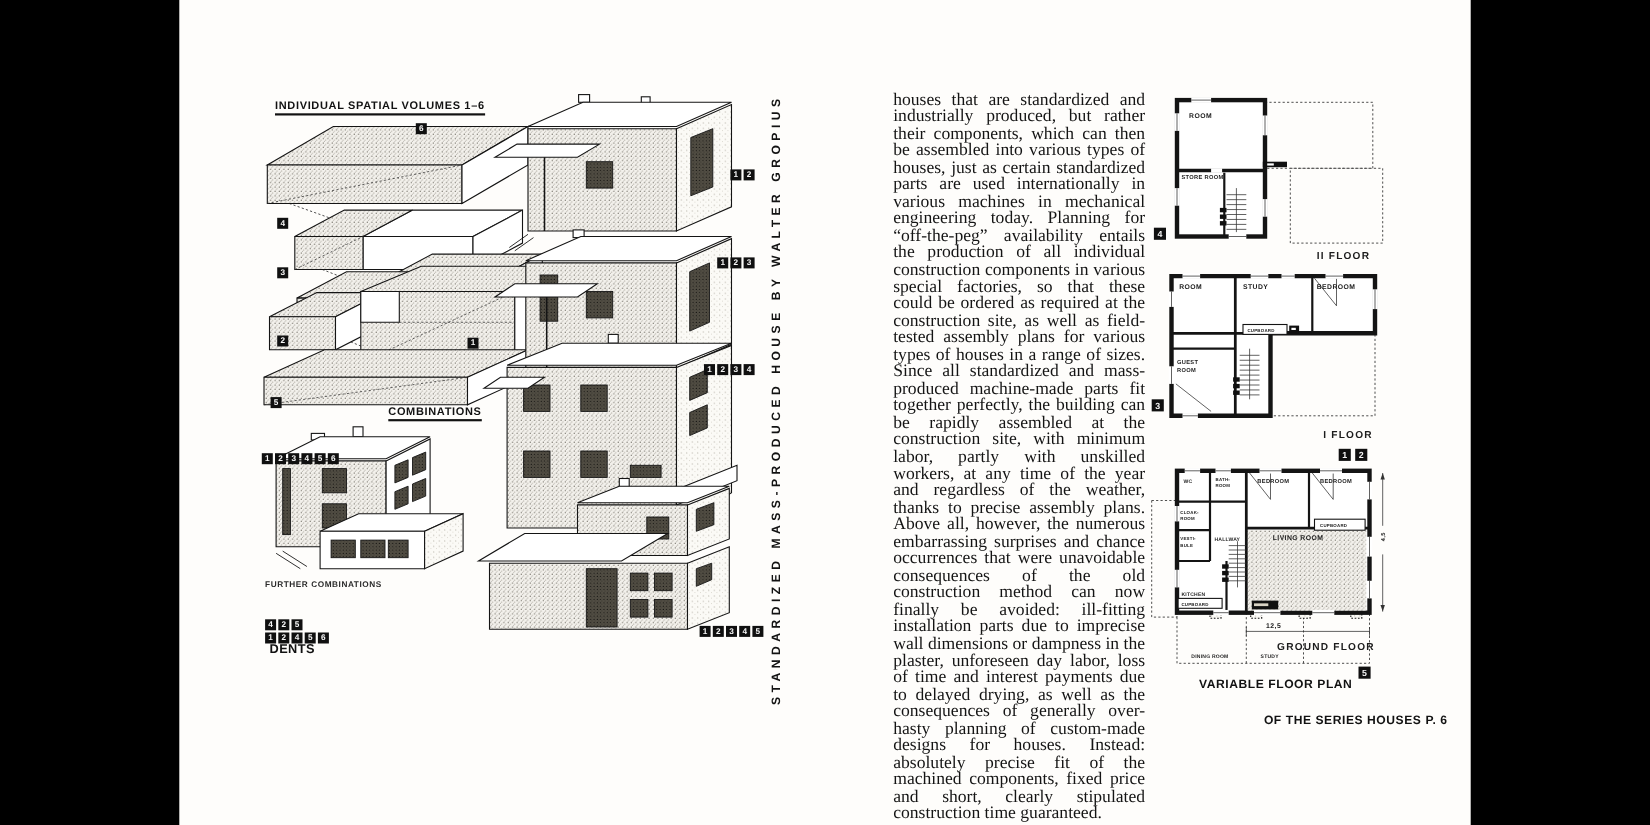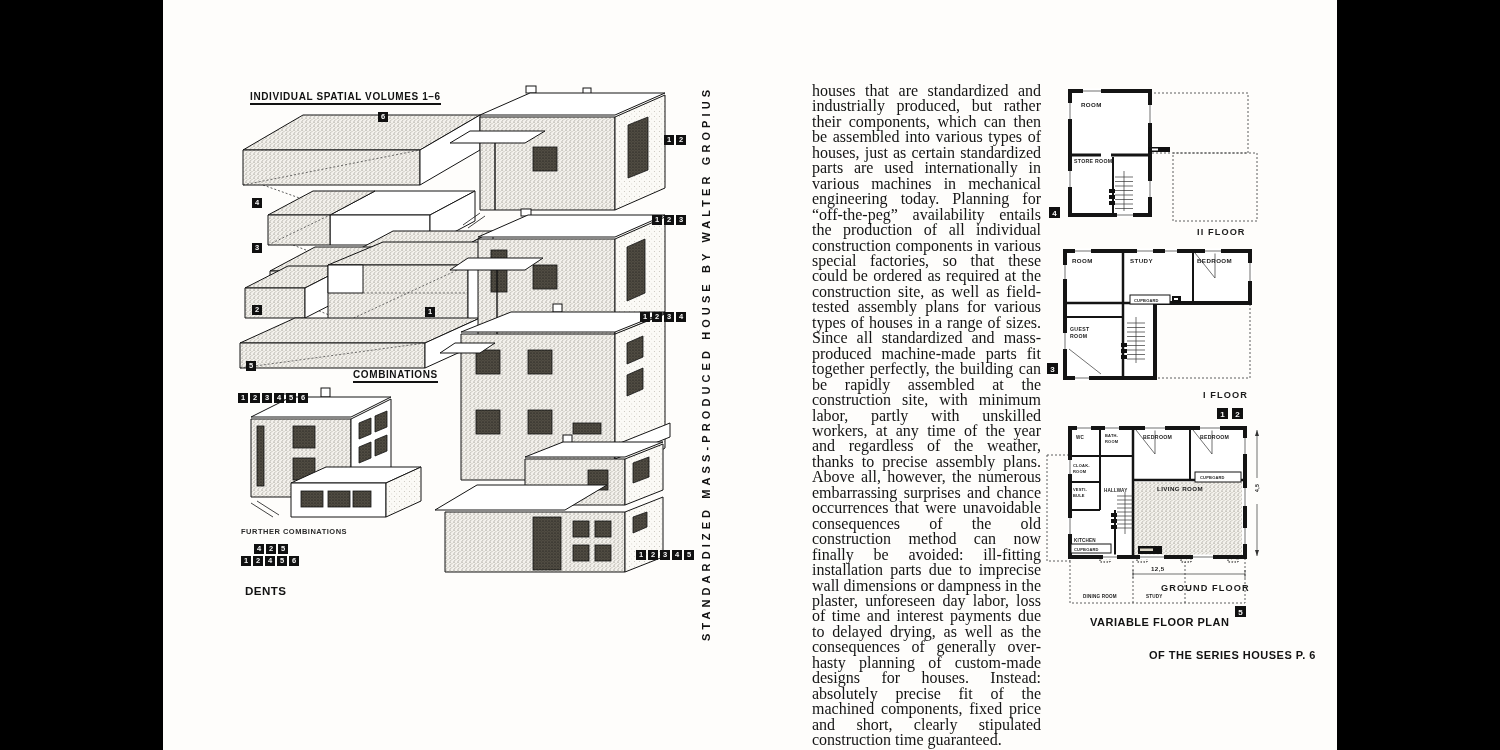--- a/index.html
+++ b/index.html
@@ -7,21 +7,21 @@
           font-family:"Liberation Sans",sans-serif;}
   .paper{position:absolute;left:163px;top:0;width:1174px;height:750px;background:#fefdfb;}
   .abs{position:absolute;}
   .heading{font-weight:bold;font-size:10px;letter-spacing:.6px;color:#121212;
            border-bottom:2px solid #121212;padding-bottom:1px;white-space:nowrap;text-align:center;}
   .subheading{font-weight:bold;font-size:7.5px;letter-spacing:.5px;color:#2b2b2b;white-space:nowrap;}
   .badge{display:inline-block;width:10px;height:10px;background:#101010;color:#f7f7f7;
          font:bold 7.5px/10px "Liberation Sans",sans-serif;text-align:center;margin-right:2px;}
   .badge-lone{position:absolute;width:10px;height:10px;background:#101010;color:#f7f7f7;
          font:bold 7.5px/10px "Liberation Sans",sans-serif;text-align:center;}
-  .badge-row{position:absolute;white-space:nowrap;}
+  .badge-row{position:absolute;white-space:nowrap;margin-top:20px;}
   .caption{position:absolute;font-weight:bold;font-size:11.6px;letter-spacing:.4px;
            word-spacing:3px;line-height:15.6px;color:#121212;white-space:nowrap;}
   .vertical-title{position:absolute;left:700px;top:641px;transform:rotate(-90deg);
            transform-origin:0 0;width:556px;white-space:nowrap;font-weight:bold;
            font-size:11px;letter-spacing:4.1px;color:#121212;}
   .bodytext{position:absolute;left:812px;top:83px;width:229px;
             font-family:"Liberation Serif",serif;font-size:16px;line-height:15.45px;
             text-align:justify;color:#141414;}
   .plan-caption{position:absolute;font-weight:bold;font-size:11px;letter-spacing:.5px;color:#121212;white-space:nowrap;margin-left:45px;}
   svg{overflow:visible;}
@@ -215,21 +215,21 @@
 
   <div class="badge-row" style="left:664px;top:128px"><span class="badge">1</span><span class="badge">2</span></div>
   <div class="badge-row" style="left:652px;top:208px"><span class="badge">1</span><span class="badge">2</span><span class="badge">3</span></div>
   <div class="badge-row" style="left:640px;top:305px"><span class="badge">1</span><span class="badge">2</span><span class="badge">3</span><span class="badge">4</span></div>
   <div class="badge-row" style="left:636px;top:543px"><span class="badge">1</span><span class="badge">2</span><span class="badge">3</span><span class="badge">4</span><span class="badge">5</span></div>
   <div class="badge-row" style="left:238px;top:386px"><span class="badge">1</span><span class="badge">2</span><span class="badge">3</span><span class="badge">4</span><span class="badge">5</span><span class="badge">6</span></div>
 
   <div class="abs heading" style="left:353px;top:369px">COMBINATIONS</div>
 
   <div class="abs subheading" style="left:241px;top:527px">FURTHER COMBINATIONS</div>
-  <div class="badge-row" style="left:254px;top:537px"><span class="badge">4</span><span class="badge">2</span><span class="badge">5</span></div>
+  <div class="badge-row" style="left:241px;top:537px"><span class="badge">4</span><span class="badge">2</span><span class="badge">5</span></div>
   <div class="badge-row" style="left:241px;top:549px"><span class="badge">1</span><span class="badge">2</span><span class="badge">4</span><span class="badge">5</span><span class="badge">6</span></div>
 
   <div class="caption" style="left:245px;top:583px">
     <div>DENTS</div>
   </div>
 
   <div class="vertical-title">STANDARDIZED MASS-PRODUCED HOUSE BY WALTER GROPIUS</div>
 
   <div class="bodytext">houses that are standardized and industrially produced, but rather their components, which can then be assembled into various types of houses, just as certain standardized parts are used internationally in various machines in mechanical engineering today. Planning for “off-the-peg” availability entails the production of all individual construction components in various special factories, so that these could be ordered as required at the construction site, as well as field-tested assembly plans for various types of houses in a range of sizes. Since all standardized and mass-produced machine-made parts fit together perfectly, the building can be rapidly assembled at the construction site, with minimum labor, partly with unskilled workers, at any time of the year and regardless of the weather, thanks to precise assembly plans. Above all, however, the numerous embarrassing surprises and chance occurrences that were unavoidable consequences of the old construction method can now finally be avoided: ill-fitting installation parts due to imprecise wall dimensions or dampness in the plaster, unforeseen day labor, loss of time and interest payments due to delayed drying, as well as the consequences of generally over-hasty planning of custom-made designs for houses. Instead: absolutely precise fit of the machined components, fixed price and short, clearly stipulated construction time guaranteed.</div>
 

